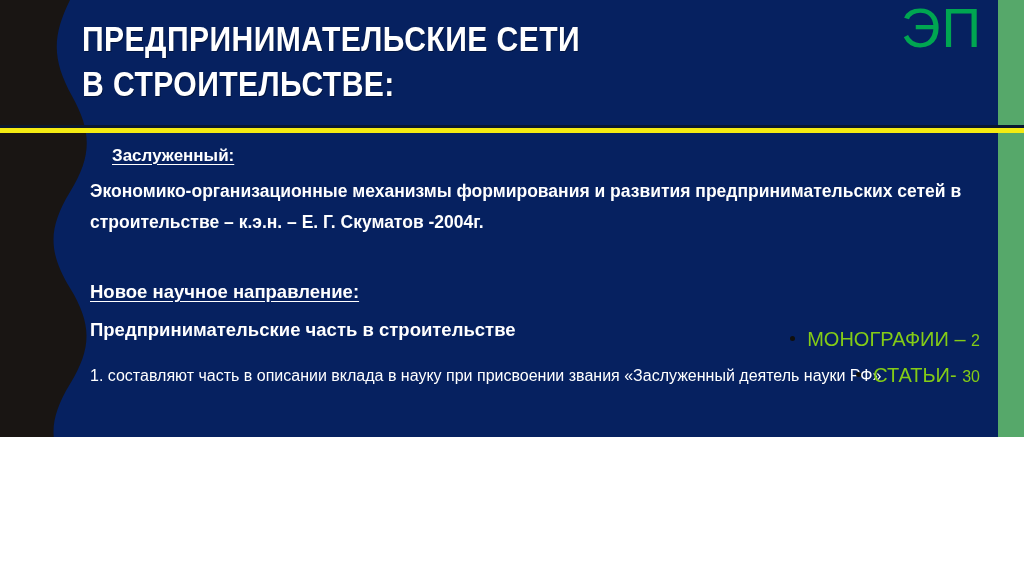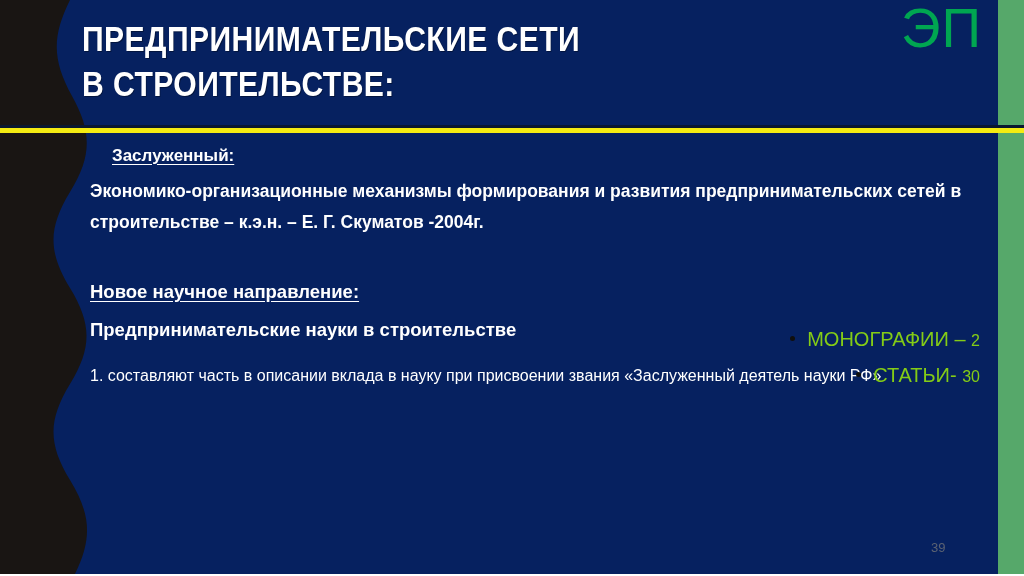--- a/index.html
+++ b/index.html
@@ -3,21 +3,21 @@
 <meta charset="utf-8">
 <style>
   html, body {
     margin: 0;
     padding: 0;
     background: #ffffff;
   }
   #slide {
     position: relative;
     width: 1024px;
-    height: 574px;
+    height: 437px;
     overflow: hidden;
     background: #062160;
     font-family: "Liberation Sans", sans-serif;
     -webkit-font-smoothing: antialiased;
   }
 
   
   .left-dark-band {
     position: absolute;
     left: 0;
@@ -217,21 +217,21 @@
   </div>
   <div class="logo-mark">ЭП</div>
 
   <div class="yellow-rule-shadow"></div>
   <div class="yellow-rule"></div>
 
   <div class="body-area">
     <div class="block b-diss-head">Заслуженный:</div>
     <div class="block b-diss-text">Экономико-организационные механизмы формирования и развития предпринимательских сетей в строительстве – к.э.н. – Е. Г. Скуматов -2004г.</div>
     <div class="block b-new-dir-head">Новое научное направление:</div>
-    <div class="block b-new-dir-sub">Предпринимательские науки в строительстве</div>
+    <div class="block b-new-dir-sub">Предпринимательские часть в строительстве</div>
     <div class="block b-item-1">1.  составляют часть в описании вклада в науку  при присвоении звания «Заслуженный деятель науки РФ»</div>
   </div>
 
   <ul class="counts-list">
     <li>
       <span class="bullet-dot"></span><span>МОНОГРАФИИ – </span><span class="count-num">2</span>
     </li>
     <li>
       <span class="bullet-dot"></span><span>СТАТЬИ- </span><span class="count-num">30</span>
     </li>

